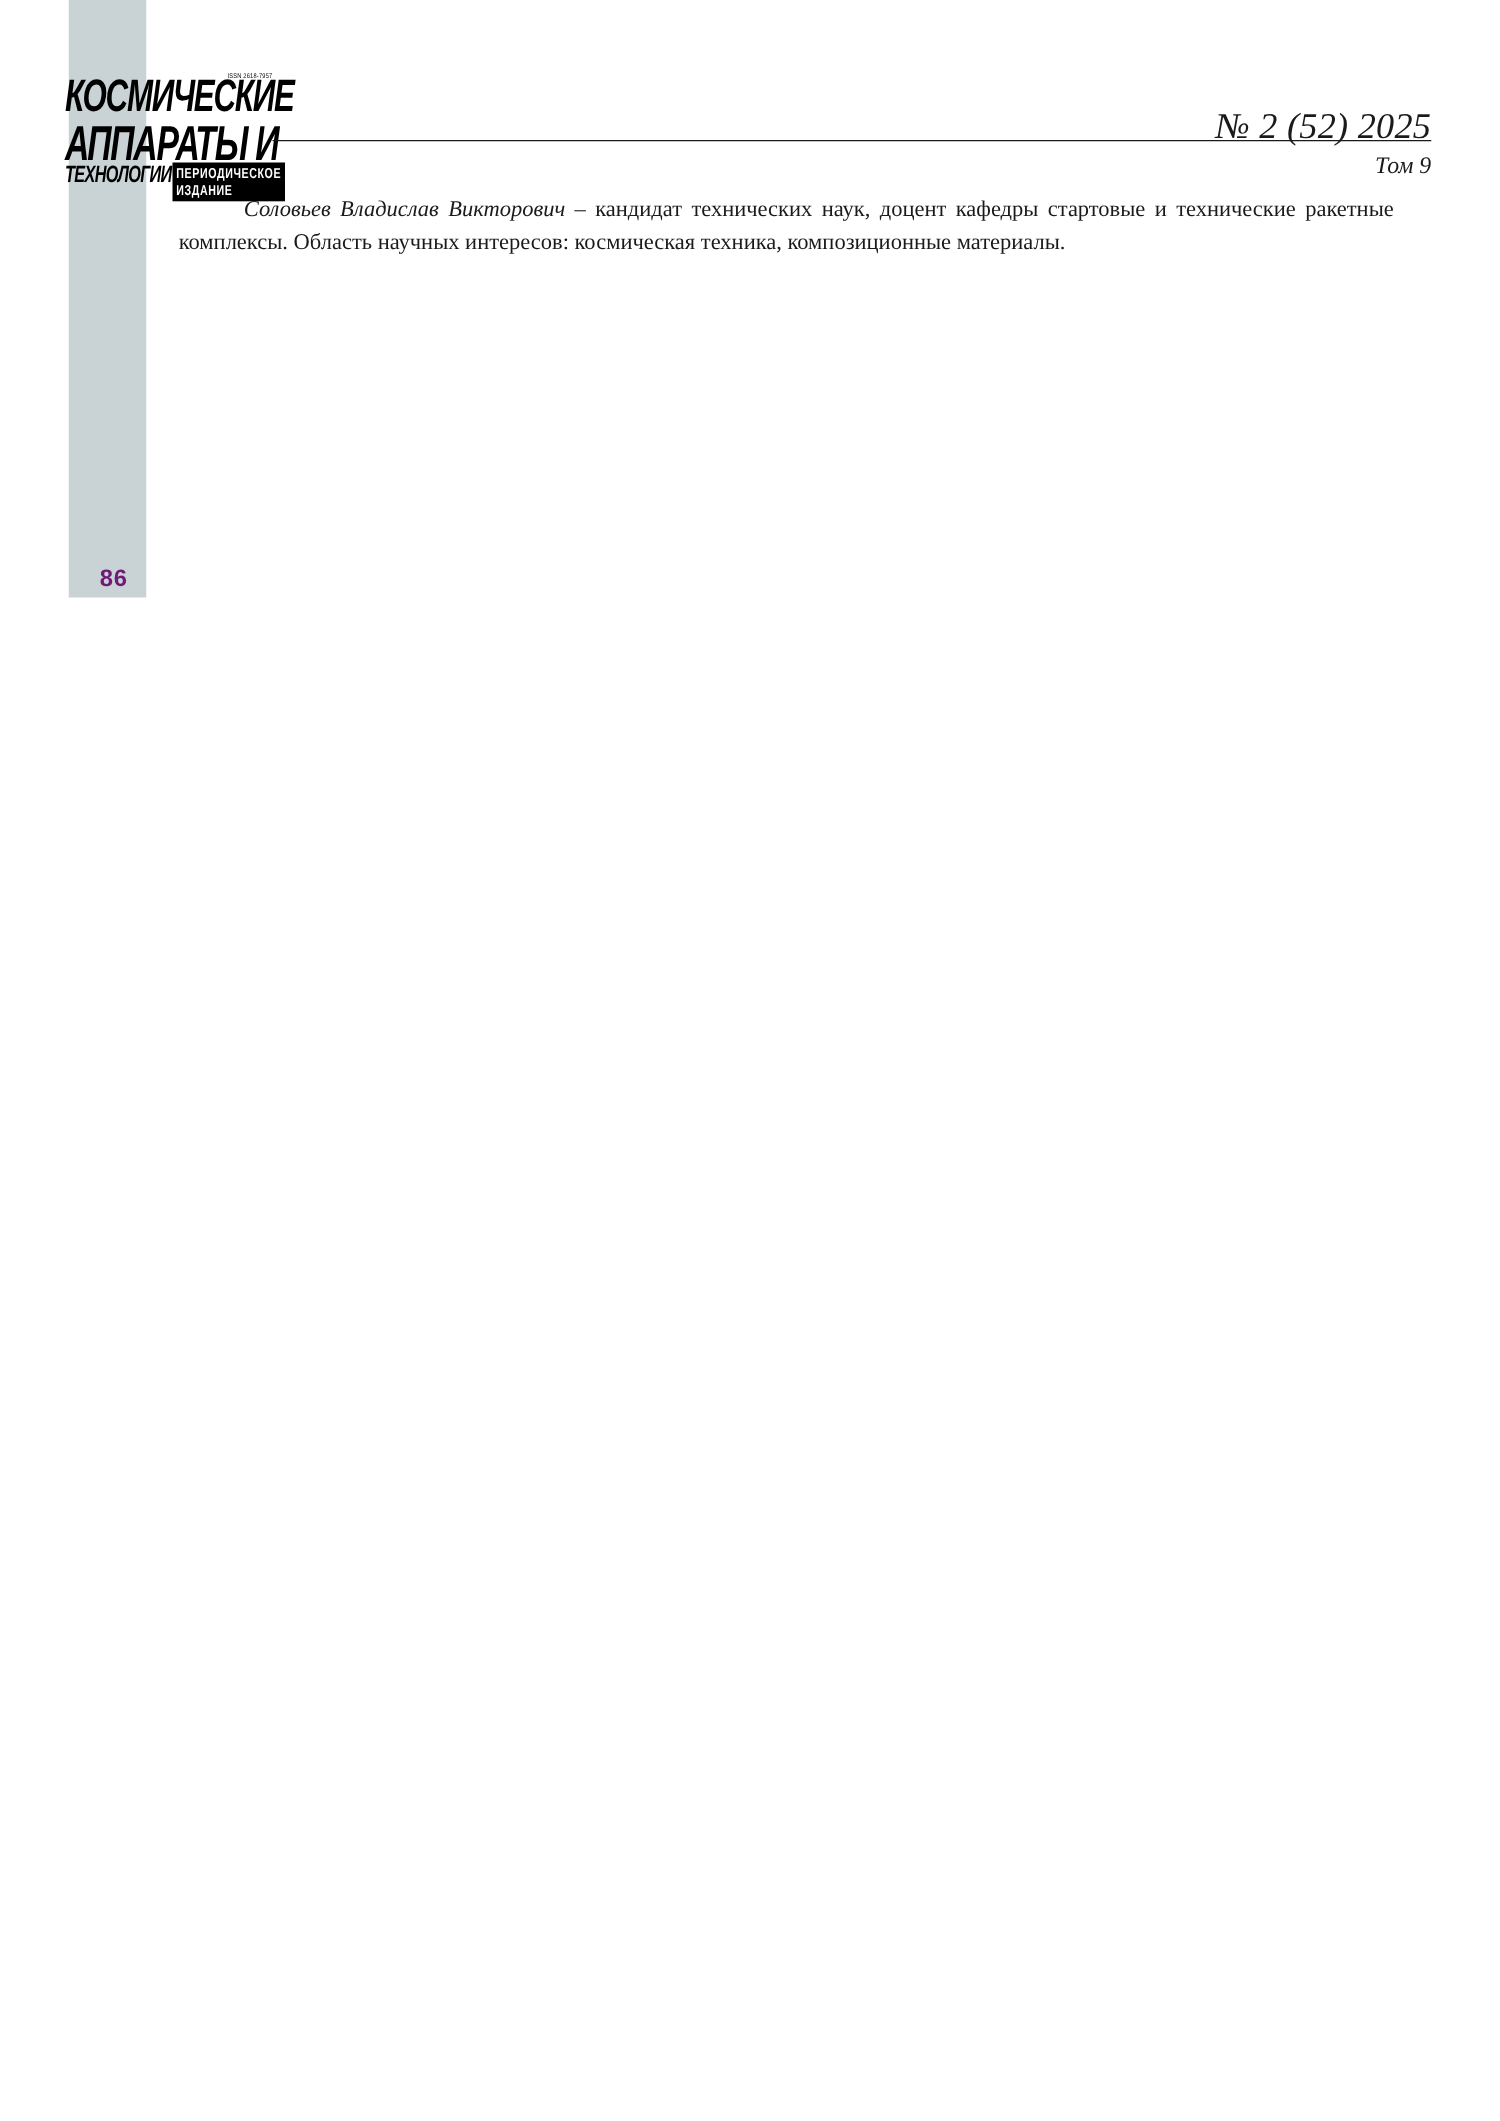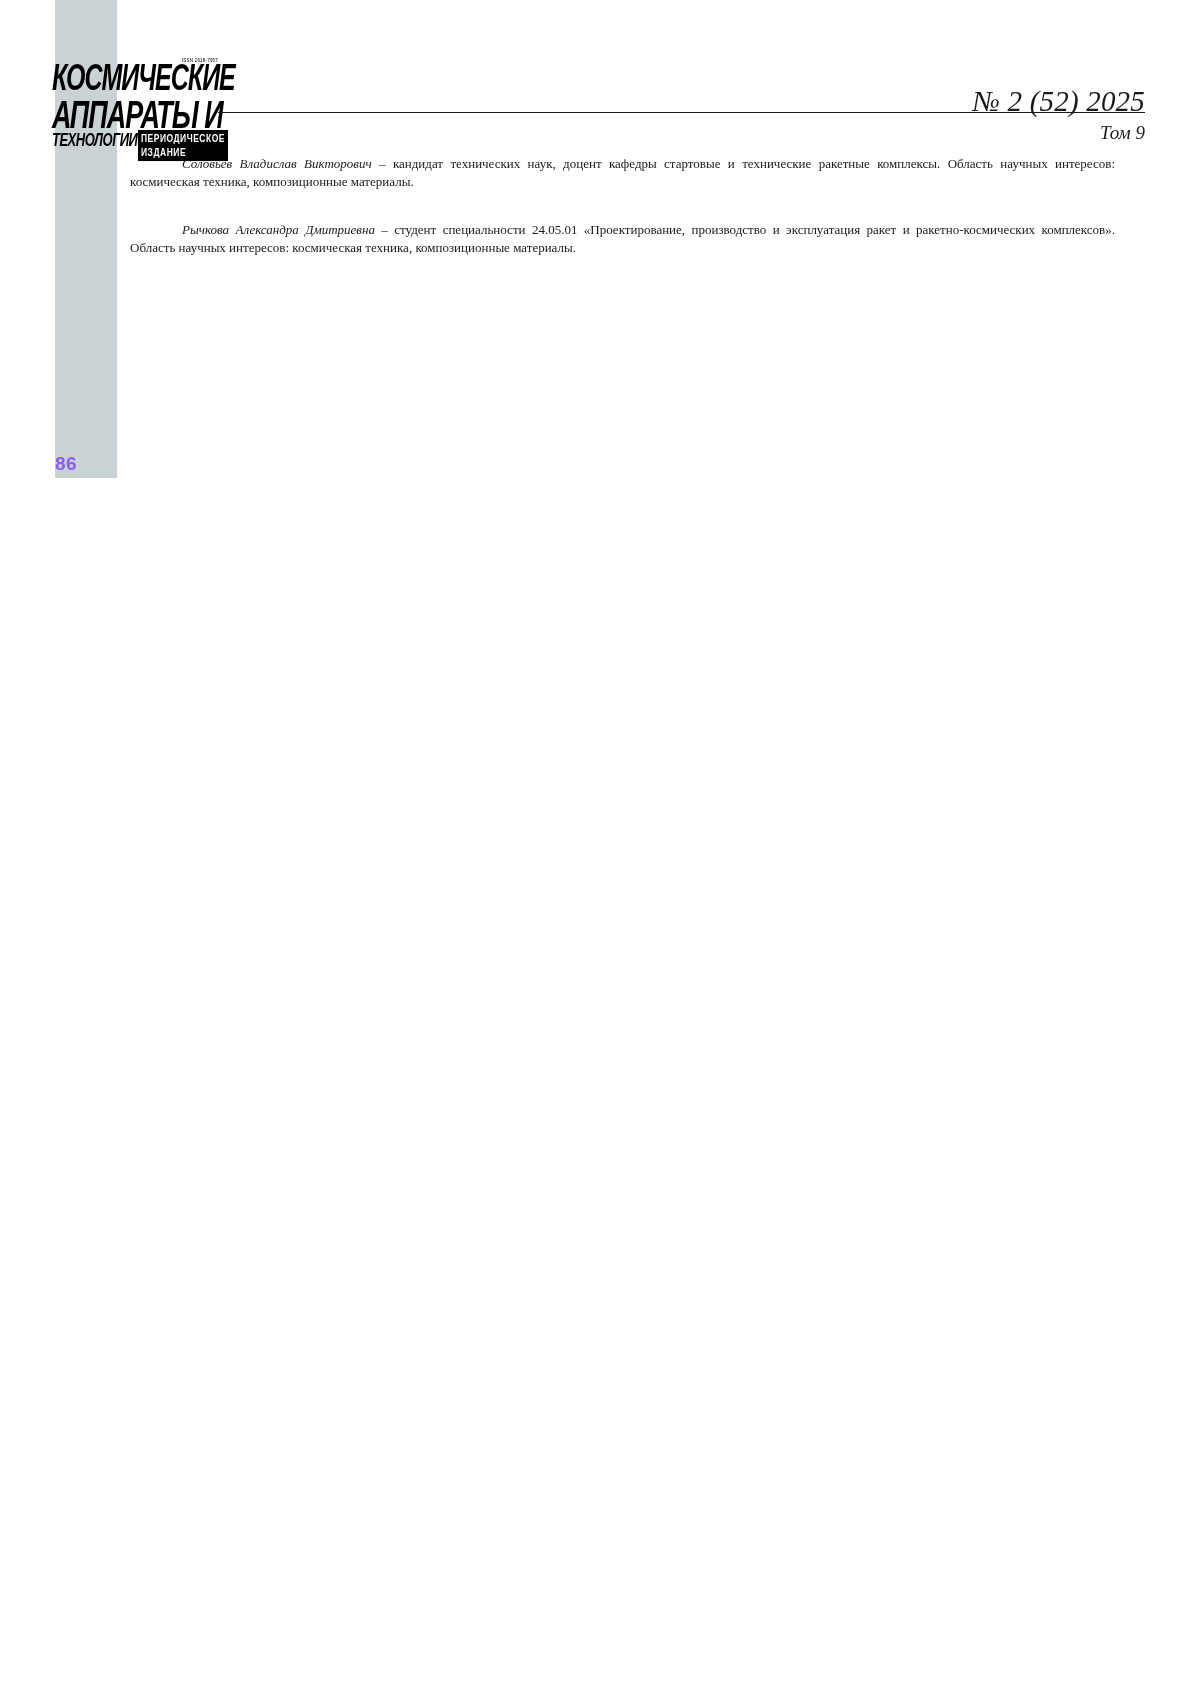--- a/index.html
+++ b/index.html
@@ -20,28 +20,28 @@
   .side-band {
     position: absolute;
     left: 55px;
     top: 0;
     width: 62px;
     height: 478px;
     background: #c9d3d6;
   }
   .page-number {
     position: absolute;
-    left: 55px;
+    left: 40px;
     top: 453px;
     width: 62px;
-    text-align: left;
+    text-align: right;
     font-family: "Liberation Sans", sans-serif;
     font-weight: bold;
     font-size: 19px;
-    color: #8b5cf6;
+    color: #701a75;
     letter-spacing: 0.5px;
   }
 
   
   .masthead {
     position: absolute;
     left: 52px;
     top: 58px;
     width: 166px;
     height: 86px;
@@ -121,25 +121,25 @@
     top: 155px;
   }
   .section-title {
     font-family: "Liberation Serif", serif;
     font-size: 27px;
     margin: 0 0 34px 58px;
     font-weight: normal;
     color: #111;
   }
   .bio {
-    font-size: 13px;
+    font-size: 18px;
     line-height: 1.42;
     text-align: justify;
     text-justify: inter-word;
-    margin: 0 0 29px 0;
+    margin: 0 0 29px 13px;
     text-indent: 52px;
     hyphens: manual;
   }
   .bio .name {
     font-style: italic;
   }
   .bio:last-child { margin-bottom: 0; }
 </style>
 </head>
 <body>
@@ -158,17 +158,14 @@
 <div class="issue-line">№ 2 (52) 2025</div>
 <div class="header-rule"></div>
 <div class="volume-line">Том 9</div>
 
 <div class="content">
 
   <p class="bio">
     <span class="name">Соловьев Владислав Викторович</span><span> – кандидат технических наук, доцент кафедры стартовые и технические ракетные комплексы. Область научных интересов: космическая техника, композиционные материалы.</span>
   </p>
 
-  <p class="bio">
-    <span class="name">Рычкова Александра Дмитриевна</span><span> – студент специальности 24.05.01 «Проектирование, производство и эксплуатация ракет и ракетно-космических комплексов». Область научных интересов: космическая техника, композиционные материалы.</span>
-  </p>
 
 </div>
 
 </body></html>

